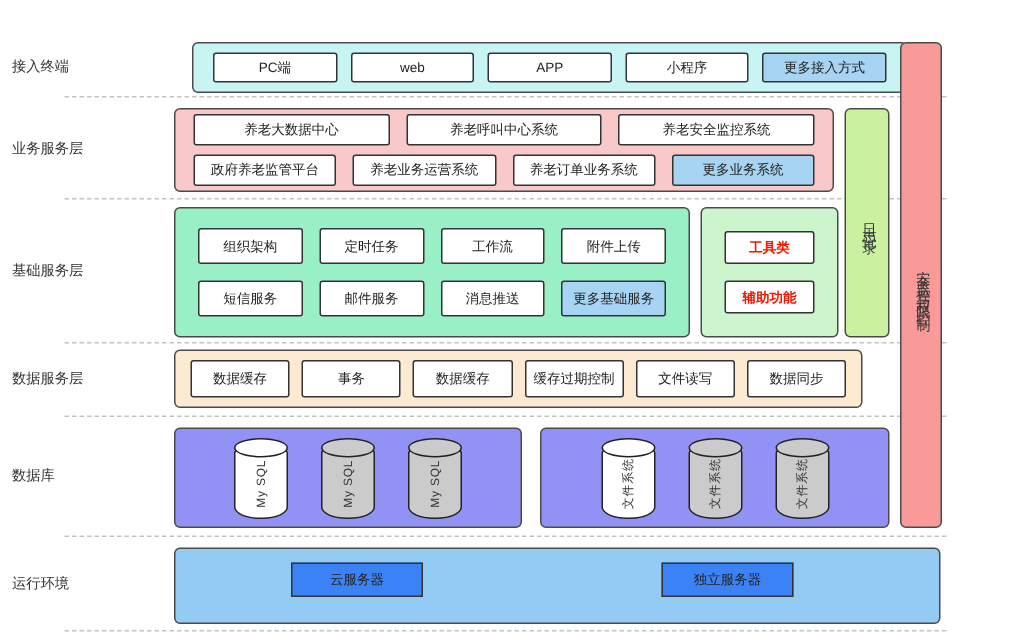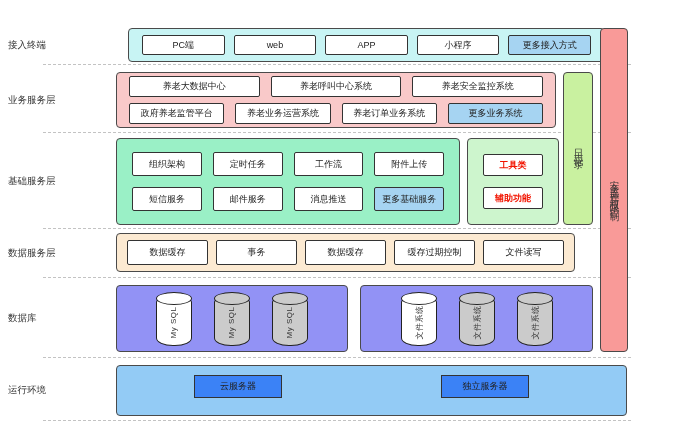--- a/index.html
+++ b/index.html
@@ -127,20 +127,21 @@
     <div class="box redtext">工具类</div>
     <div class="box redtext">辅助功能</div>
   </div>
 
   <div class="container c-data">
     <div class="box">数据缓存</div>
     <div class="box">事务</div>
     <div class="box">数据缓存</div>
     <div class="box">缓存过期控制</div>
     <div class="box">文件读写</div>
+    <div class="box">数据同步</div>
   </div>
 
   <div class="container c-db c-db-left">
     <div class="cylinder cyl-white">
       <div class="cyl-body"></div>
       <div class="cyl-top"></div>
       <div class="cyl-label">
           <span>My SQL</span>
         </div>
     </div>

